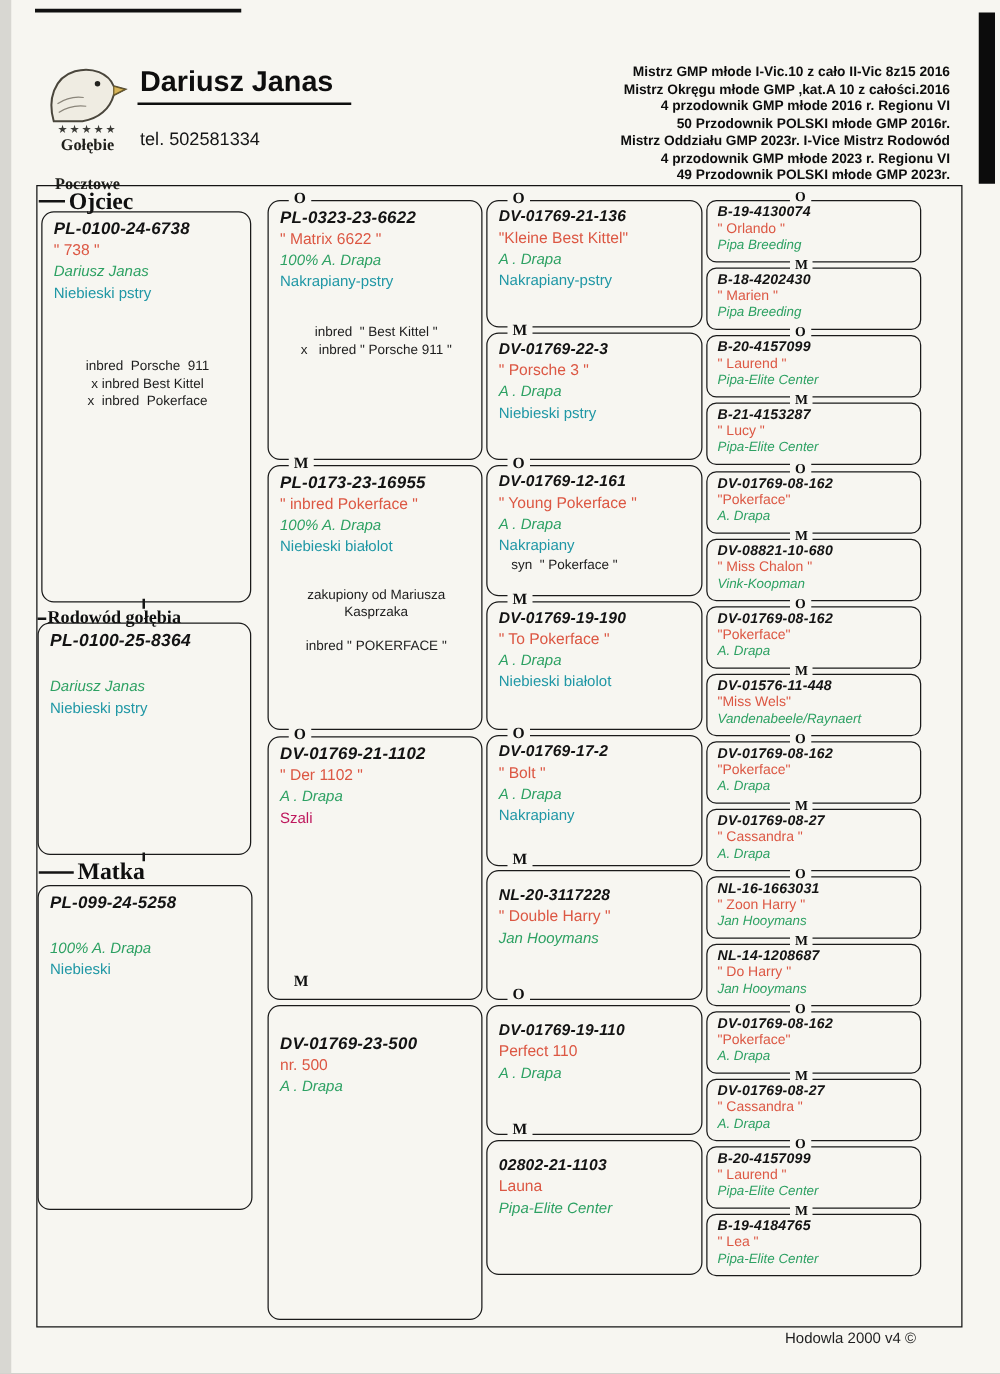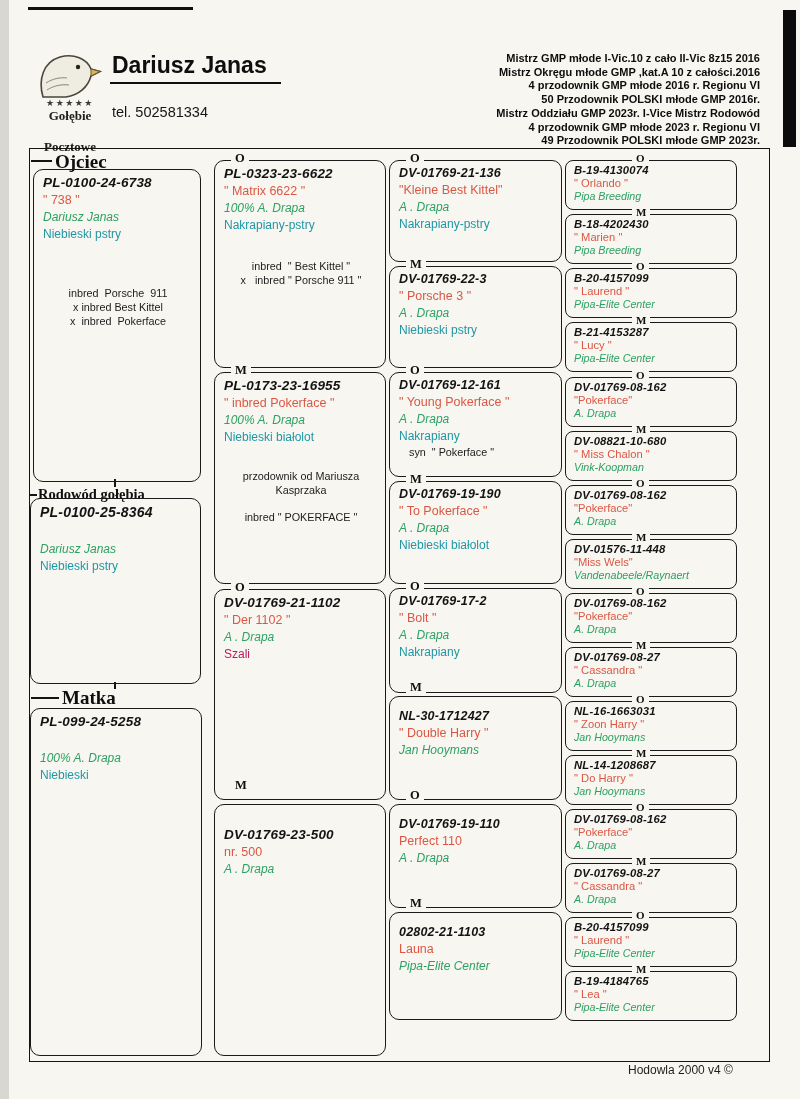--- a/index.html
+++ b/index.html
@@ -102,21 +102,21 @@
 x inbred Best Kittel
 x  inbred  Pokerface</div>
   </div>
 
   <div class="box lg" style="left:30px;top:498px;width:171px;height:186px">
     <div class="ring" style="font-size:14px">PL-0100-25-8364</div>
     <div class="breeder" style="margin-top:22px">Dariusz Janas</div>
     <div class="colr">Niebieski pstry</div>
   </div>
 
-  <div class="box lg" style="left:30px;top:708px;width:172px;height:348px">
+  <div class="box lg" style="left:30px;top:708px;width:172px;height:260px">
     <div class="ring">PL-099-24-5258</div>
     <div class="breeder" style="margin-top:22px">100% A. Drapa</div>
     <div class="colr">Niebieski</div>
   </div>
 
   <div class="box lg" style="left:214px;top:160px;width:172px;height:208px">
     <span class="sex">O</span>
     <div class="ring">PL-0323-23-6622</div>
     <div class="name">" Matrix 6622 "</div>
     <div class="breeder">100% A. Drapa</div>
@@ -124,21 +124,21 @@
     <div class="notes" style="margin-top:28px">inbred  " Best Kittel "
 x   inbred " Porsche 911 "</div>
   </div>
 
   <div class="box lg" style="left:214px;top:372px;width:172px;height:212px">
     <span class="sex">M</span>
     <div class="ring">PL-0173-23-16955</div>
     <div class="name">" inbred Pokerface "</div>
     <div class="breeder">100% A. Drapa</div>
     <div class="colr">Niebieski białolot</div>
-    <div class="notes" style="margin-top:26px">przodownik od Mariusza
+    <div class="notes" style="margin-top:26px">zakupiony od Mariusza
 Kasprzaka
 
 inbred " POKERFACE "</div>
   </div>
 
   <div class="box lg" style="left:214px;top:589px;width:172px;height:211px">
     <span class="sex">O</span>
     <div class="ring">DV-01769-21-1102</div>
     <div class="name">" Der 1102 "</div>
     <div class="breeder">A . Drapa</div>
@@ -188,21 +188,21 @@
   <div class="box md" style="left:389px;top:588px;width:173px;height:105px">
     <span class="sex">O</span>
     <div class="ring">DV-01769-17-2</div>
     <div class="name">" Bolt "</div>
     <div class="breeder">A . Drapa</div>
     <div class="colr">Nakrapiany</div>
   </div>
 
   <div class="box md" style="left:389px;top:696px;width:173px;height:104px;padding-top:12px">
     <span class="sex" style="top:-16px">M</span>
-    <div class="ring">NL-30-1712427</div>
+    <div class="ring">NL-20-3117228</div>
     <div class="name">" Double Harry "</div>
     <div class="breeder">Jan Hooymans</div>
   </div>
 
   <div class="box md" style="left:389px;top:804px;width:173px;height:104px;padding-top:12px">
     <span class="sex" style="top:-16px">O</span>
     <div class="ring">DV-01769-19-110</div>
     <div class="name">Perfect 110</div>
     <div class="breeder">A . Drapa</div>
   </div>

